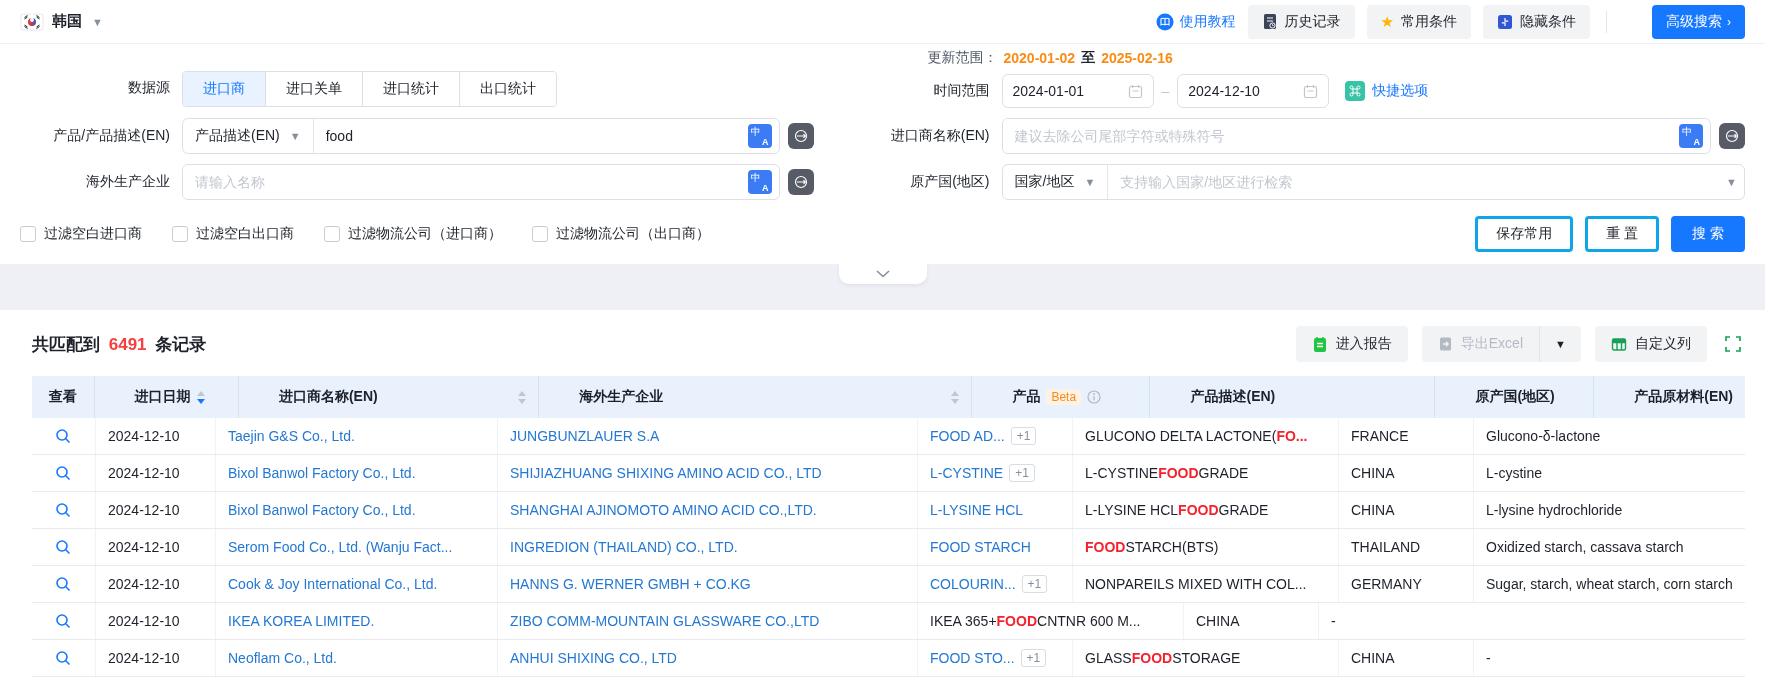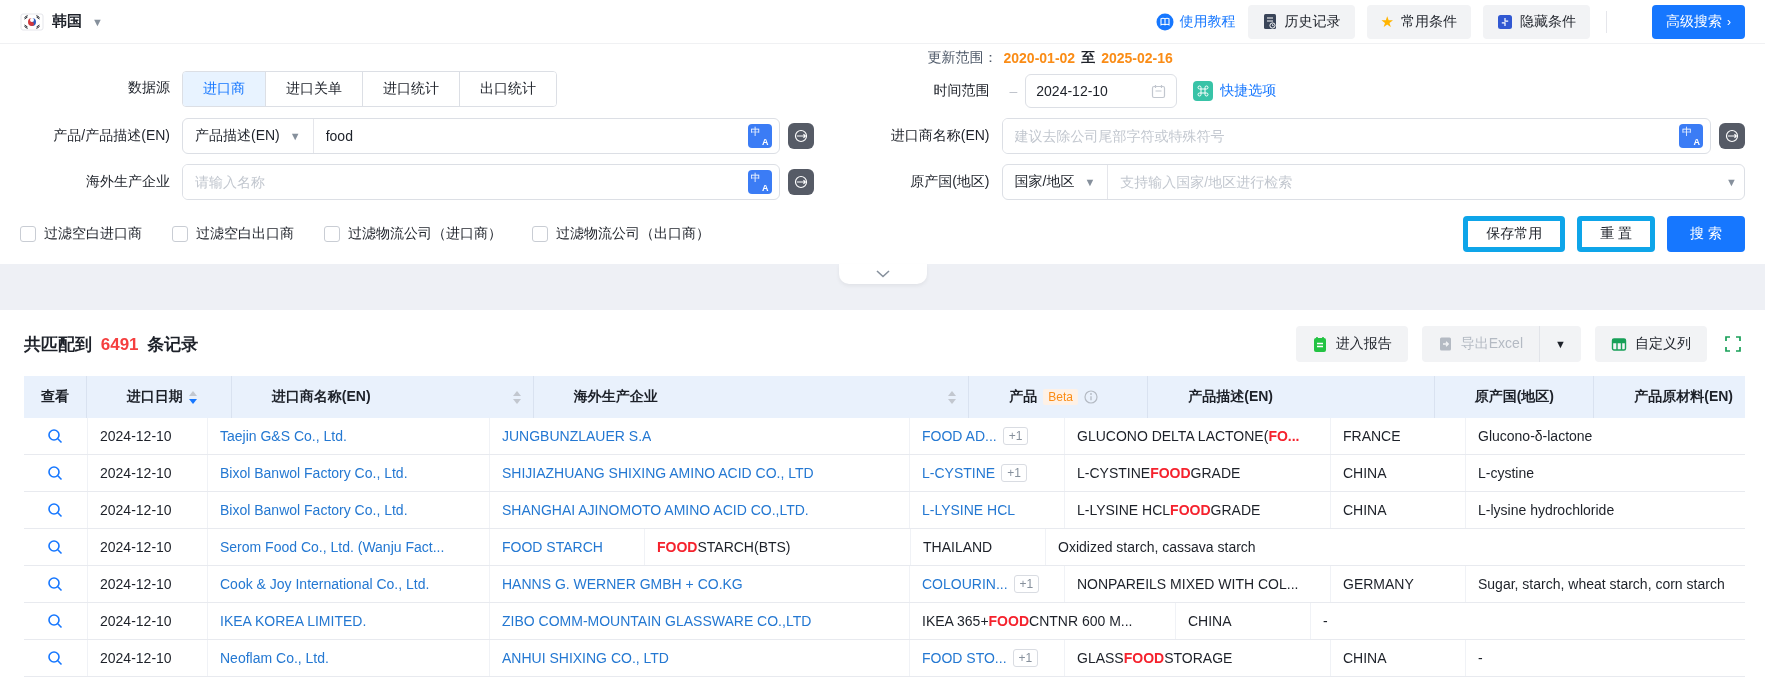--- a/index.html
+++ b/index.html
@@ -63,32 +63,32 @@
   .trans-ic .zh { position:absolute; left:3px; top:1px; font-size:10px; }
   .trans-ic .en { position:absolute; right:3px; bottom:1px; font-size:9px; font-weight:700; }
   .swap-btn { width:26px; height:26px; border-radius:6px; background:#565b66; margin-left:8px;
     display:flex; align-items:center; justify-content:center; flex:none; cursor:pointer; }
 
   .chk-row { margin-top:16px; padding-bottom:12px; display:flex; align-items:center; justify-content:space-between; }
   .chks { display:flex; align-items:center; gap:30px; }
   .chk { display:flex; align-items:center; gap:8px; cursor:pointer; }
   .box { width:16px; height:16px; border:1px solid #c9cdd4; border-radius:3px; background:#fff; }
   .act-btns { display:flex; align-items:center; gap:12px; }
-  .btn { height:36px; padding:0 18px; border-radius:4px; border:5px solid #0ea5e9; background:#fff;
+  .btn { height:36px; padding:0 18px; border-radius:4px; border:3px solid #0ea5e9; background:#fff;
     display:flex; align-items:center; cursor:pointer; font-size:14px; }
   .btn.primary { background:#1677ff; border-color:#1677ff; color:#fff; }
 
   
   .band { height:46px; background:#eef0f5; position:relative; }
   .collapse-tab { position:absolute; left:50%; transform:translateX(-50%); top:0; width:88px; height:20px;
     background:#fff; border-radius:0 0 10px 10px; display:flex; align-items:center; justify-content:center;
     cursor:pointer; box-shadow:0 2px 4px rgba(0,0,0,.06); }
 
   
-  .results { padding:16px 20px 0 24px; }
+  .results { padding:16px 20px 0 32px; }
   .res-head { display:flex; align-items:center; justify-content:space-between; }
   .res-title { font-size:17px; font-weight:700; }
   .res-title .cnt { color:#f53f3f; margin:0 4px; }
   .toolbar { display:flex; align-items:center; gap:14px; }
   .tb-btn { height:36px; background:#f2f3f5; border-radius:4px; padding:0 16px;
     display:flex; align-items:center; gap:8px; cursor:pointer; }
   .export-group { display:flex; height:36px; background:#f2f3f5; border-radius:4px; overflow:hidden; }
   .export-main { padding:0 16px; display:flex; align-items:center; gap:8px; color:#b4bac3; cursor:not-allowed; }
   .export-caret { width:42px; display:flex; align-items:center; justify-content:center;
     border-left:1px solid #e2e4e9; cursor:pointer; color:#1d2129; }
@@ -196,20 +196,27 @@
     </div>
     <div>
       <div class="update-line">
         <span>更新范围：</span>
         <b>2020-01-02</b>
         <span class="to-word">至</span>
         <b>2025-02-16</b>
       </div>
       <div class="time-row">
         <span class="lbl-r">时间范围</span>
+        <div class="date-ipt">
+          <span class="val">2024-01-01</span>
+          <svg width="15" height="15" viewBox="0 0 15 15">
+            <rect x="1.5" y="2.5" width="12" height="11" rx="1.5" fill="none" stroke="#c2c7cf" stroke-width="1.2"></rect>
+            <path d="M4.5 1 v3 M10.5 1 v3 M4.5 7 h6" stroke="#c2c7cf" stroke-width="1.2"></path>
+          </svg>
+        </div>
         <span class="date-sep">–</span>
         <div class="date-ipt">
           <span class="val">2024-12-10</span>
           <svg width="15" height="15" viewBox="0 0 15 15">
             <rect x="1.5" y="2.5" width="12" height="11" rx="1.5" fill="none" stroke="#c2c7cf" stroke-width="1.2"></rect>
             <path d="M4.5 1 v3 M10.5 1 v3 M4.5 7 h6" stroke="#c2c7cf" stroke-width="1.2"></path>
           </svg>
         </div>
         <div class="quick">
           <span class="q-ic">
@@ -510,20 +517,23 @@
         <svg width="17" height="17" viewBox="0 0 17 17">
           <circle cx="7" cy="7" r="5" fill="none" stroke="#1677ff" stroke-width="1.6"></circle>
           <path d="M10.8 10.8 L14.5 14.5" stroke="#1677ff" stroke-width="1.6"></path>
         </svg>
       </span>
     </div>
     <div class="td c-date">2024-12-10</div>
     <div class="td c-imp">
             <a class="lnk">Serom Food Co., Ltd. (Wanju Fact...</a>
           </div>
+    <div class="td c-manu">
+            <a class="lnk">INGREDION (THAILAND) CO., LTD.</a>
+          </div>
     <div class="td c-prod">
       <a class="lnk">FOOD STARCH</a>
 
     </div>
     <div class="td c-desc">
       <span></span>
             <span class="hl">FOOD</span>
             <span> STARCH(BTS)</span>
     </div>
     <div class="td c-origin">THAILAND</div>

